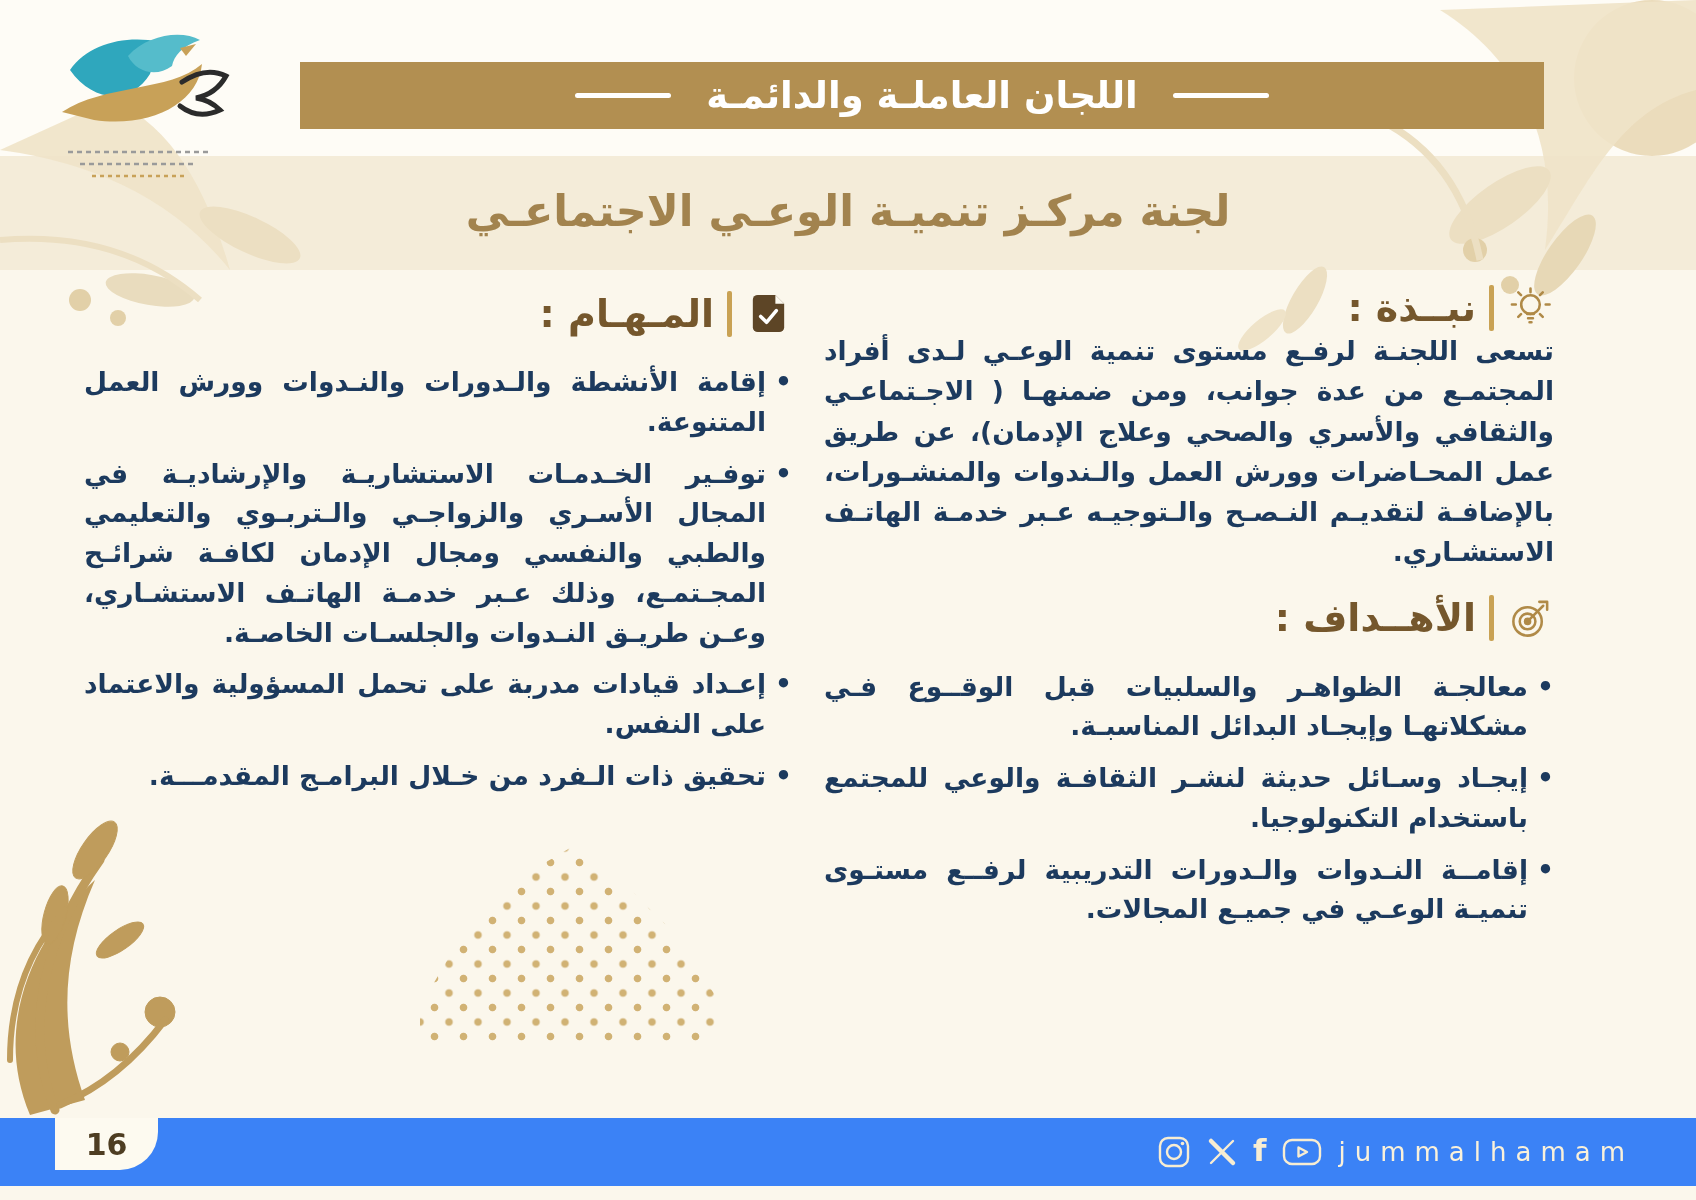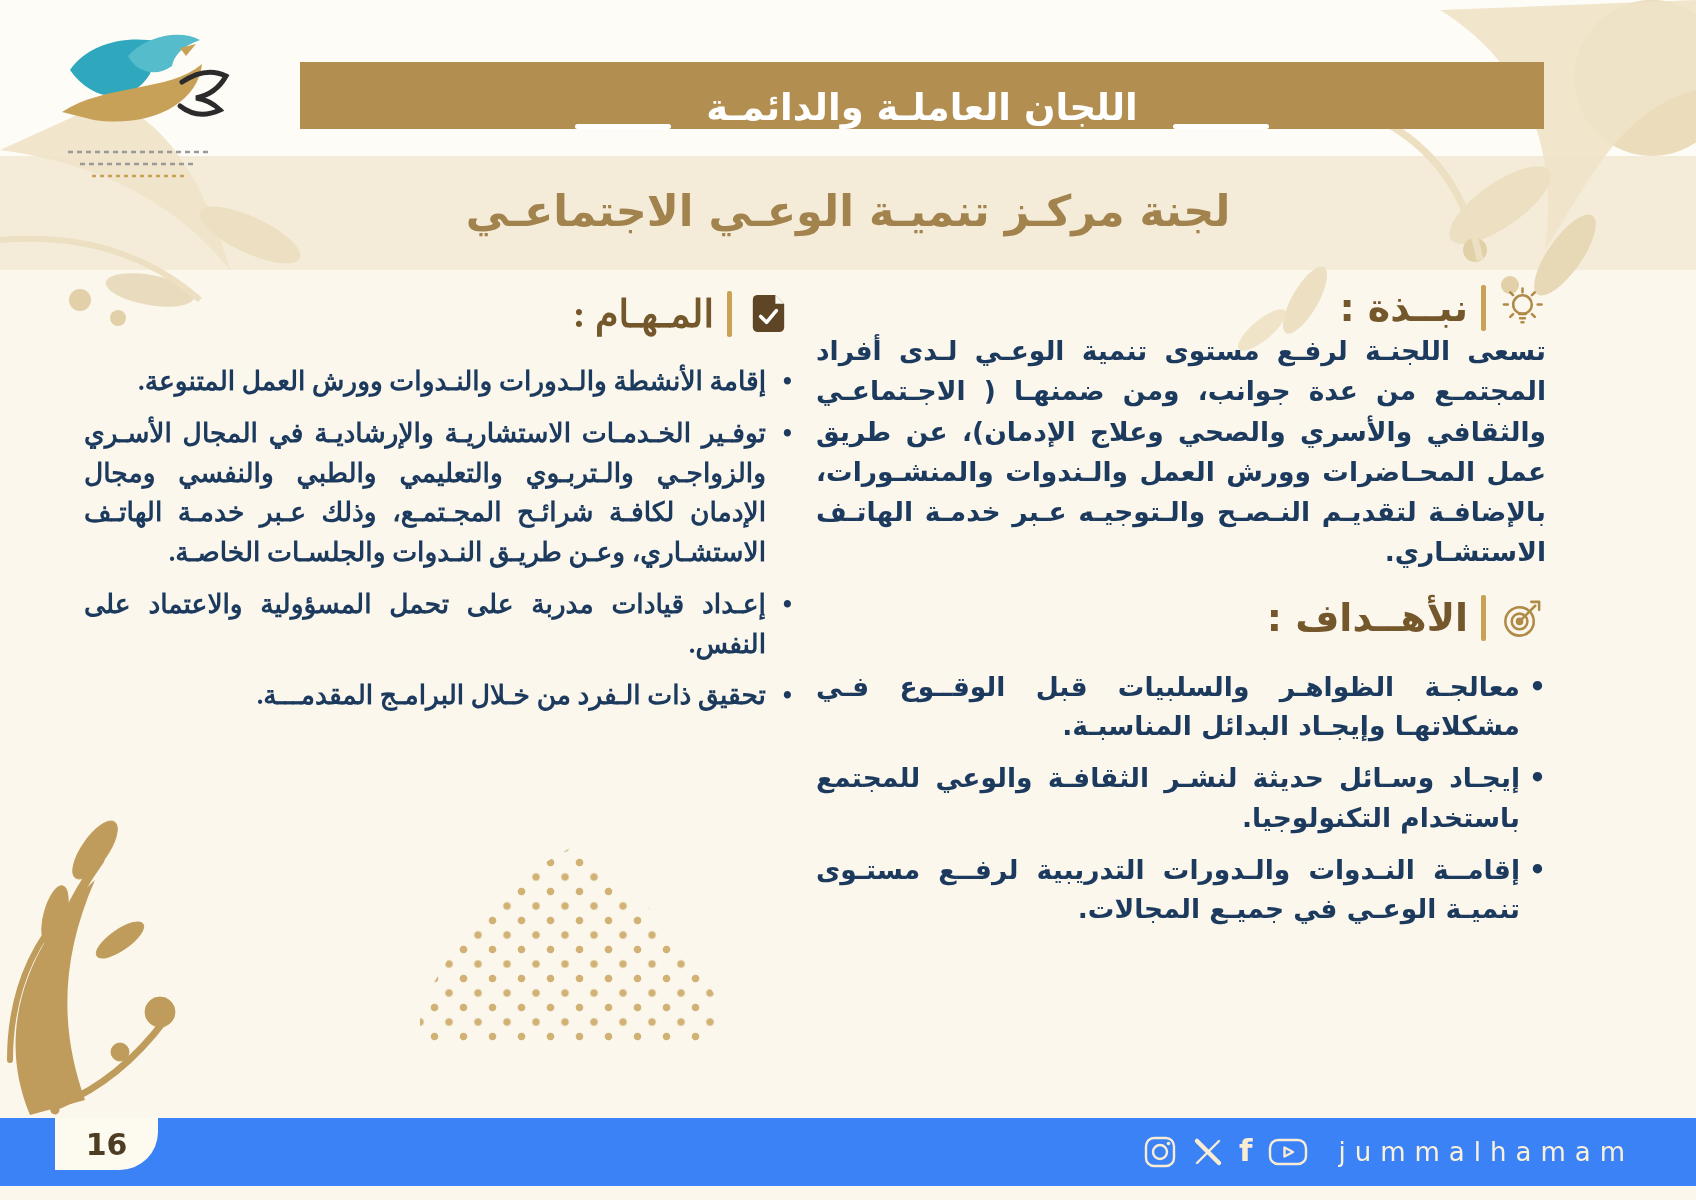--- a/index.html
+++ b/index.html
@@ -12,36 +12,36 @@
   .top-strip { position:absolute; top:0; left:0; width:100%; height:156px; background:#fefcf6; }
   .ornaments { position:absolute; inset:0; pointer-events:none; }
   .band { position:absolute; top:156px; left:0; width:100%; height:114px; background:#f4ecd9; }
 
   
   .logo { position:absolute; left:32px; top:12px; width:215px; height:175px; }
 
   
   .banner {
     position:absolute; left:300px; top:62px; width:1244px; height:67px;
-    background:#b28f51; display:flex; align-items:flex-end; justify-content:center;
+    background:#b28f51; display:flex; align-items:center; justify-content:center;
     direction:rtl; gap:35px;
   }
   .banner h1 { color:#ffffff; font-size:37px; font-weight:700; letter-spacing:0; }
   .banner .dash { width:96px; height:5px; background:#ffffff; border-radius:3px; }
 
   
   .subtitle {
     position:absolute; top:186px; left:0; width:100%; text-align:center;
     direction:rtl; color:#a2834e; font-size:43px; font-weight:700;
   }
 
   
   .col { position:absolute; direction:rtl; }
-  .col-right { right:150px; top:284px; width:730px; }
-  .col-left  { left:84px;  top:290px; width:708px;font-family:Liberation Serif, serif; }
+  .col-right { right:142px; top:284px; width:730px; }
+  .col-left  { left:84px;  top:290px; width:708px; }
 
   .heading { display:flex; align-items:center; gap:13px; direction:rtl; }
   .heading .hicon { width:47px; height:47px; flex:0 0 auto; }
   .heading .vbar { width:5px; height:46px; background:#c9a254; border-radius:2px; }
   .heading h3 { color:#75572c; font-size:38px; font-weight:700; white-space:nowrap; }
 
   .bodytext {
     color:#1c3a5e; font-size:26.5px; font-weight:700;
     line-height:1.52; text-align:justify; direction:rtl;
   }
@@ -75,21 +75,21 @@
     background:#fdfaf0; border-radius:0 0 38px 0;
     display:flex; align-items:center; justify-content:center;
   }
   .page-badge span { color:#4e3d22; font-size:30px; font-weight:700; }
   .social {
     position:absolute; right:48px; top:0; height:68px;
     display:flex; align-items:center; gap:16px;
   }
   .social svg { display:block; }
   .fb-f { color:#f8edd2; font-size:31px; font-weight:700; line-height:1; transform:translateY(-2px); }
-  .handle { color:#faf1da; font-size:26px; font-weight:400; letter-spacing:9px; margin-right:14px;margin-left:14px; }
+  .handle { color:#faf1da; font-size:26px; font-weight:400; letter-spacing:9px; margin-right:14px; }
 </style>
 </head>
 <body>
 
 <div class="top-strip"></div>
 <div class="band"></div>
 
 <svg class="ornaments" width="1696" height="1200" viewBox="0 0 1696 1200">
 
   <g fill="#ead~" opacity="1">

